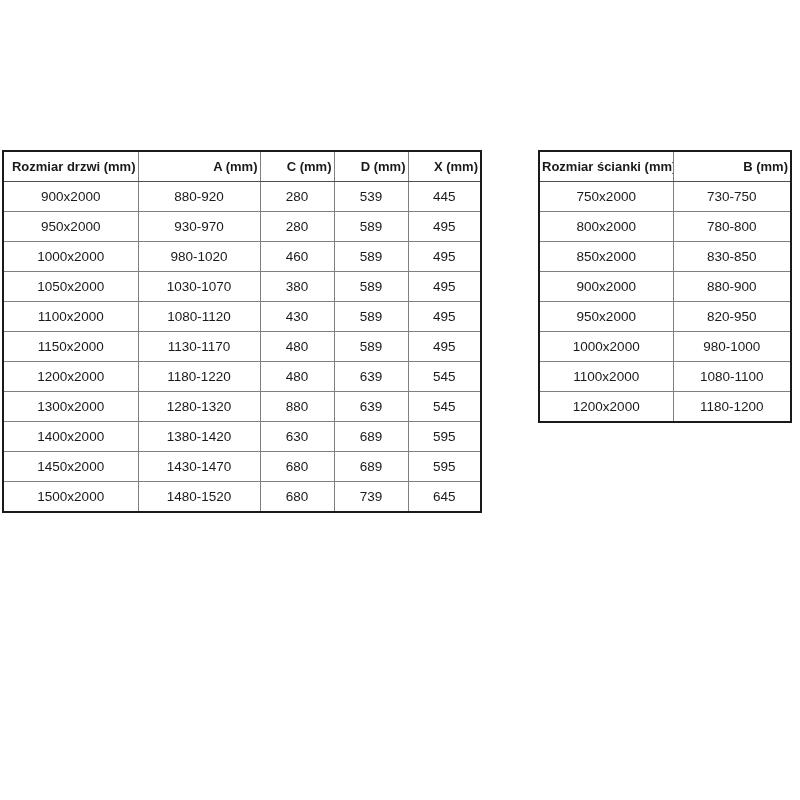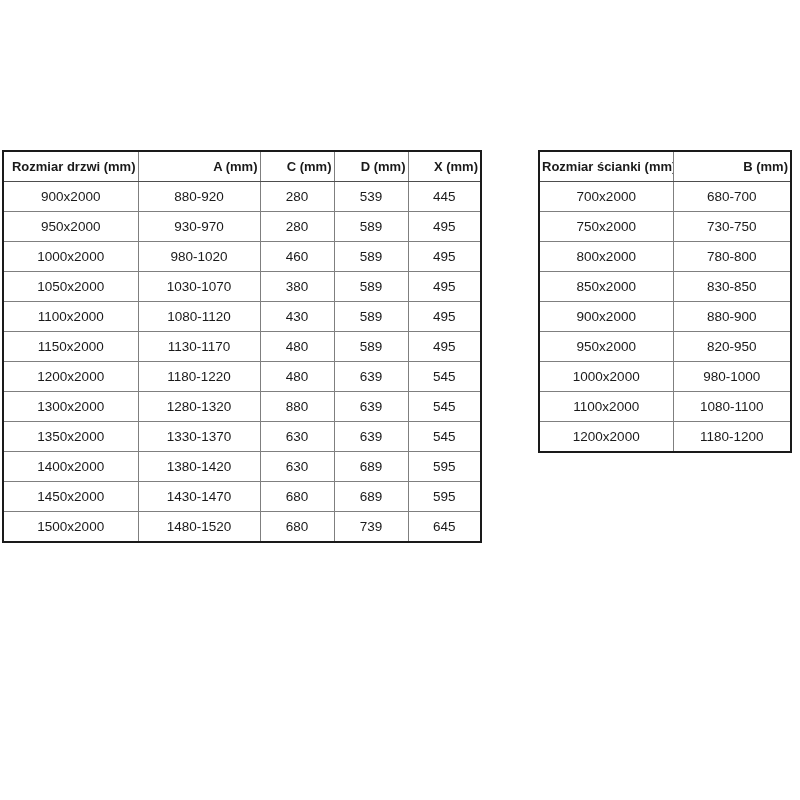--- a/index.html
+++ b/index.html
@@ -117,27 +117,20 @@
           <td>545</td>
         </tr>
         <tr>
           <td>1300x2000</td>
           <td>1280-1320</td>
           <td>880</td>
           <td>639</td>
           <td>545</td>
         </tr>
         <tr>
-          <td>1350x2000</td>
-          <td>1330-1370</td>
-          <td>630</td>
-          <td>639</td>
-          <td>545</td>
-        </tr>
-        <tr>
           <td>1400x2000</td>
           <td>1380-1420</td>
           <td>630</td>
           <td>689</td>
           <td>595</td>
         </tr>
         <tr>
           <td>1450x2000</td>
           <td>1430-1470</td>
           <td>680</td>
@@ -158,24 +151,20 @@
         <col style="width: 134px;">
         <col style="width: 118px;">
       </colgroup>
       <thead>
         <tr>
           <th>Rozmiar ścianki (mm)</th>
           <th>B (mm)</th>
         </tr>
       </thead>
       <tbody>
-        <tr>
-          <td>700x2000</td>
-          <td>680-700</td>
-        </tr>
         <tr>
           <td>750x2000</td>
           <td>730-750</td>
         </tr>
         <tr>
           <td>800x2000</td>
           <td>780-800</td>
         </tr>
         <tr>
           <td>850x2000</td>

